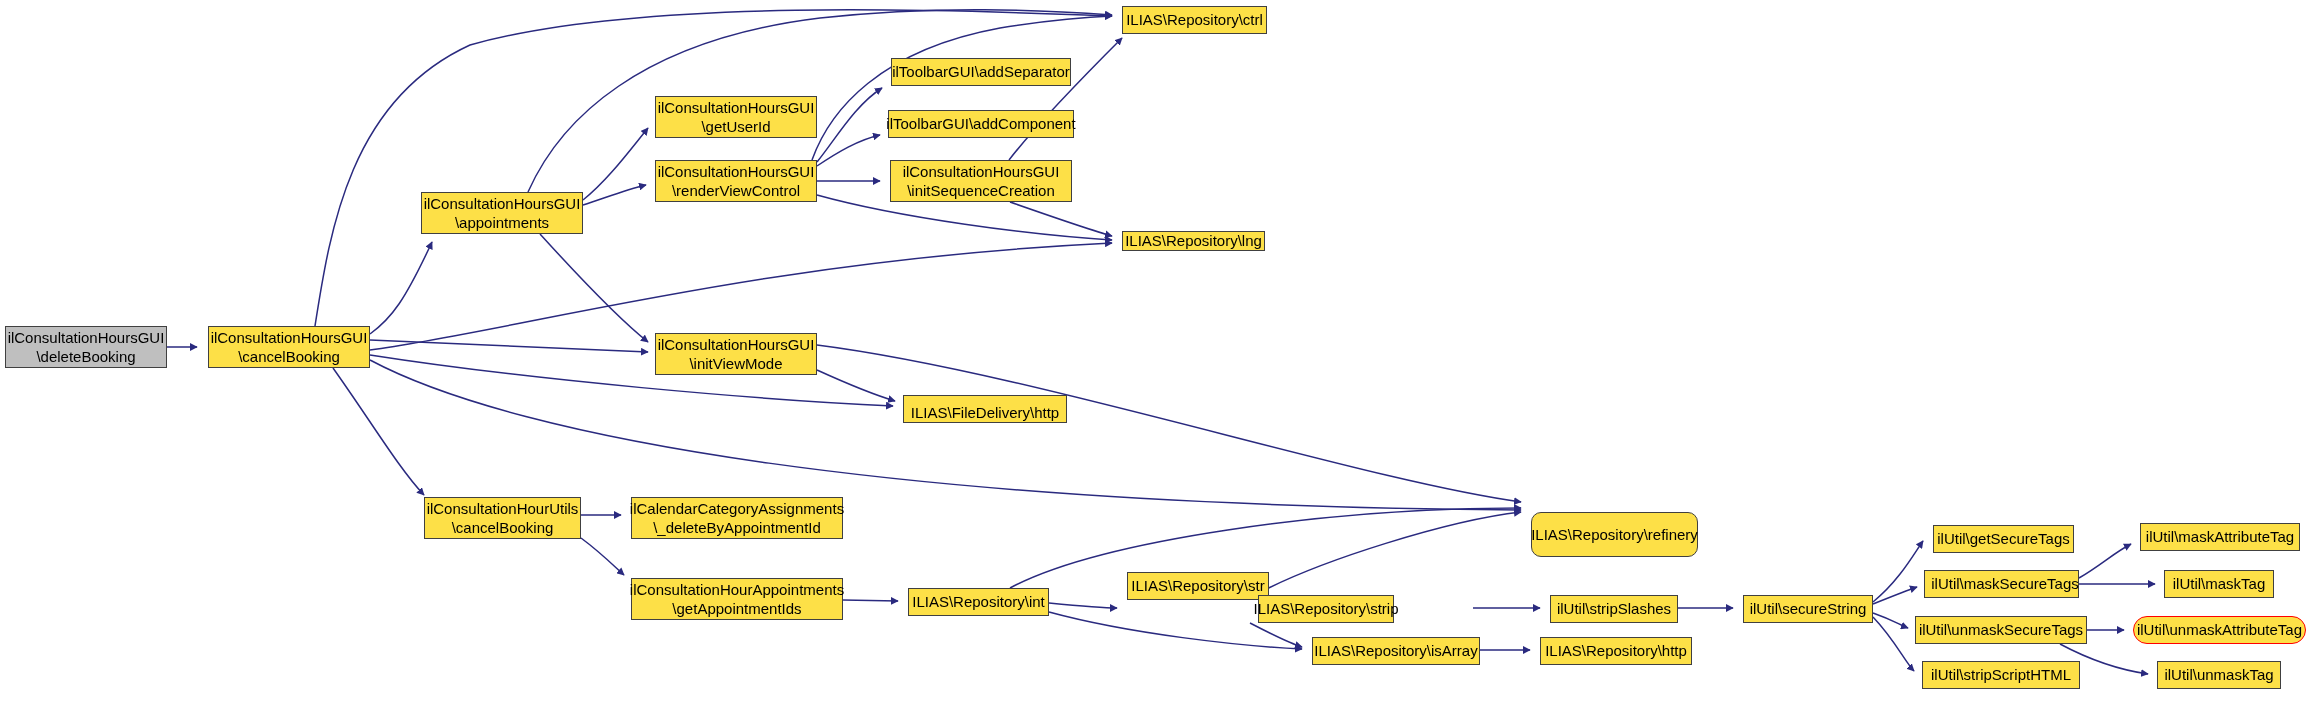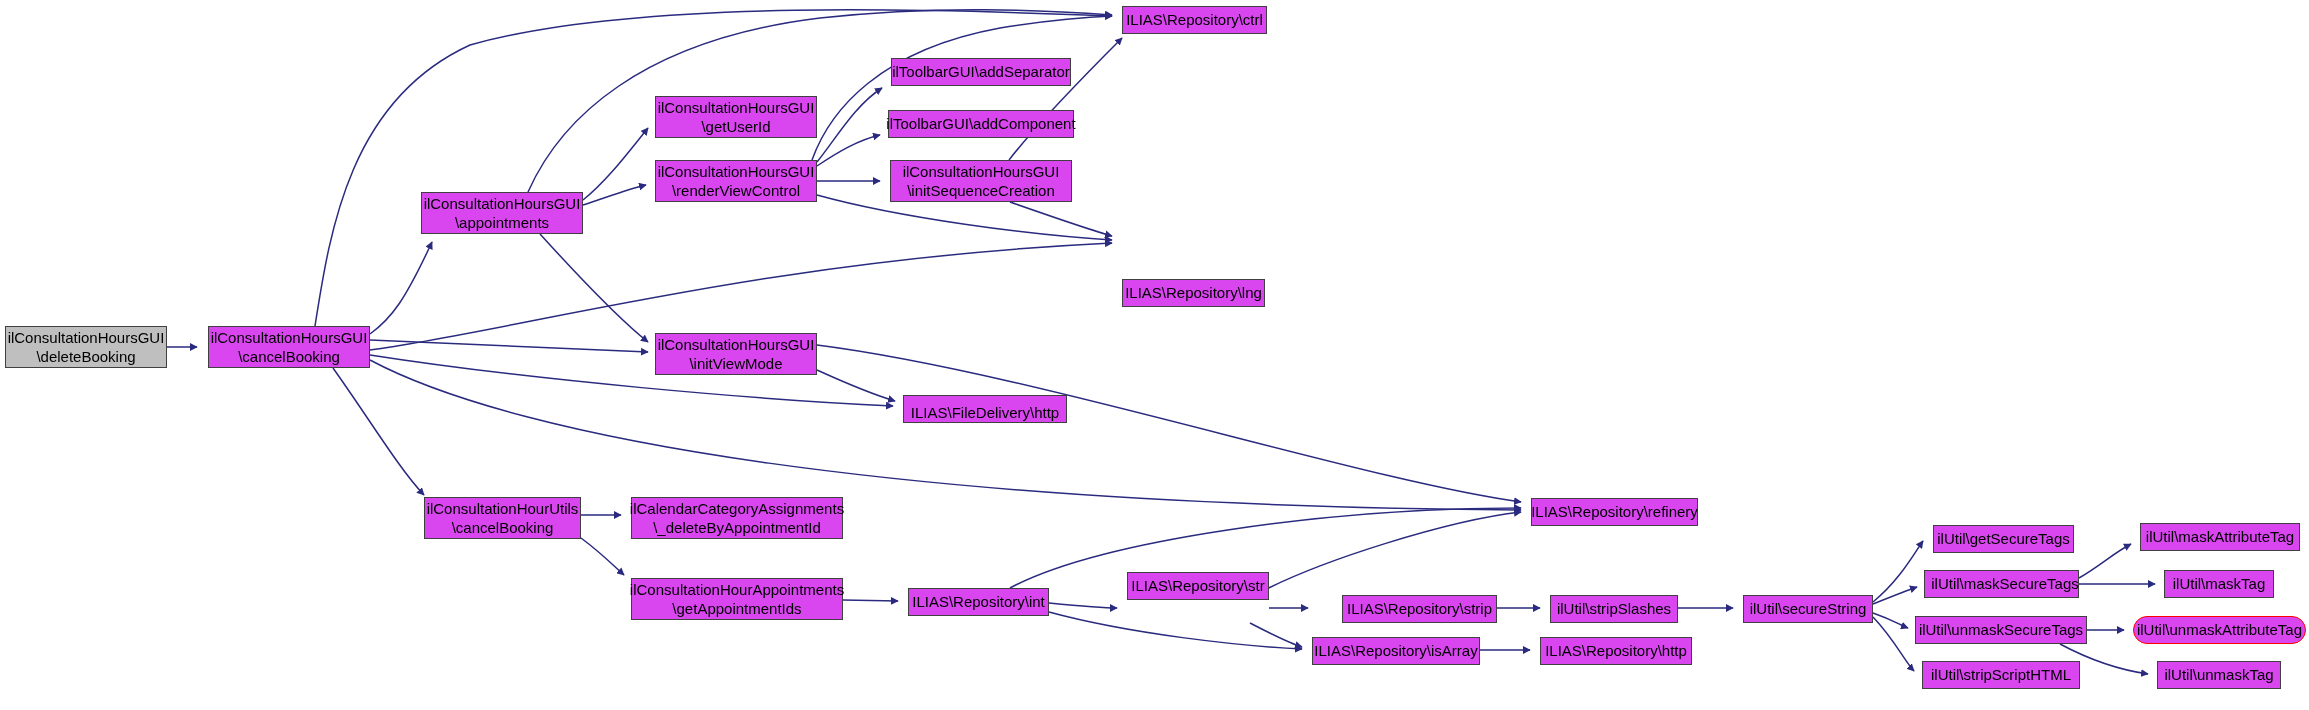--- a/index.html
+++ b/index.html
@@ -20,21 +20,21 @@
     left: 0;
     top: 0;
     width: 2309px;
     height: 710px;
     pointer-events: none;
   }
   .node {
     position: absolute;
     box-sizing: border-box;
     border: 1px solid #404040;
-    background: #d946ef;
+    background: #fde047;
     color: #000000;
     display: flex;
     flex-direction: column;
     align-items: center;
     justify-content: center;
     font-size: 15px;
     line-height: 1.28;
     text-align: center;
     white-space: nowrap;
     z-index: 2;
@@ -131,21 +131,21 @@
       </div>
       <div class="node" style="left: 891px; top: 58px; width: 180px; height: 28px;">
         <span class="ln">ilToolbarGUI\addSeparator</span>
       </div>
       <div class="node" style="left: 888px; top: 110px; width: 186px; height: 28px;">
         <span class="ln">ilToolbarGUI\addComponent</span>
       </div>
       <div class="node" style="left: 1122px; top: 6px; width: 145px; height: 28px;">
         <span class="ln">ILIAS\Repository\ctrl</span>
       </div>
-      <div class="node" style="left: 1122px; top: 231px; width: 143px; height: 28px; margin-top: 48px;">
+      <div class="node" style="left: 1122px; top: 231px; width: 143px; height: 20px;">
         <span class="ln">ILIAS\Repository\lng</span>
       </div>
       <div class="node" style="left: 655px; top: 333px; width: 162px; height: 42px;">
         <span class="ln">ilConsultationHoursGUI</span>
         <span class="ln">\initViewMode</span>
       </div>
       <div class="node" style="left: 903px; top: 395px; width: 164px; height: 28px; justify-content: flex-end;">
         <span class="ln">ILIAS\FileDelivery\http</span>
       </div>
       <div class="node" style="left: 424px; top: 497px; width: 157px; height: 42px;">
@@ -159,33 +159,33 @@
       <div class="node" style="left: 631px; top: 578px; width: 212px; height: 42px;">
         <span class="ln">ilConsultationHourAppointments</span>
         <span class="ln">\getAppointmentIds</span>
       </div>
       <div class="node" style="left: 908px; top: 588px; width: 141px; height: 28px;">
         <span class="ln">ILIAS\Repository\int</span>
       </div>
       <div class="node" style="left: 1127px; top: 572px; width: 142px; height: 28px;">
         <span class="ln">ILIAS\Repository\str</span>
       </div>
-      <div class="node" style="left: 1342px; top: 595px; width: 155px; height: 28px;">
+      <div class="node" style="left: 1258px; top: 595px; width: 136px; height: 28px;">
         <span class="ln">ILIAS\Repository\strip</span>
       </div>
       <div class="node" style="left: 1312px; top: 637px; width: 168px; height: 28px;">
         <span class="ln">ILIAS\Repository\isArray</span>
       </div>
       <div class="node" style="left: 1540px; top: 637px; width: 152px; height: 28px;">
         <span class="ln">ILIAS\Repository\http</span>
       </div>
       <div class="node" style="left: 1550px; top: 595px; width: 128px; height: 28px;">
         <span class="ln">ilUtil\stripSlashes</span>
       </div>
-      <div class="node" style="left: 1531px; top: 498px; width: 167px; height: 28px;">
+      <div class="node" style="left: 1531px; top: 512px; width: 167px; height: 45px; border-radius: 10px;">
         <span class="ln">ILIAS\Repository\refinery</span>
       </div>
       <div class="node" style="left: 1743px; top: 595px; width: 130px; height: 28px;">
         <span class="ln">ilUtil\secureString</span>
       </div>
       <div class="node" style="left: 1933px; top: 525px; width: 141px; height: 28px;">
         <span class="ln">ilUtil\getSecureTags</span>
       </div>
       <div class="node" style="left: 1924px; top: 570px; width: 155px; height: 28px; padding-left: 7px;">
         <span class="ln">ilUtil\maskSecureTags</span>

